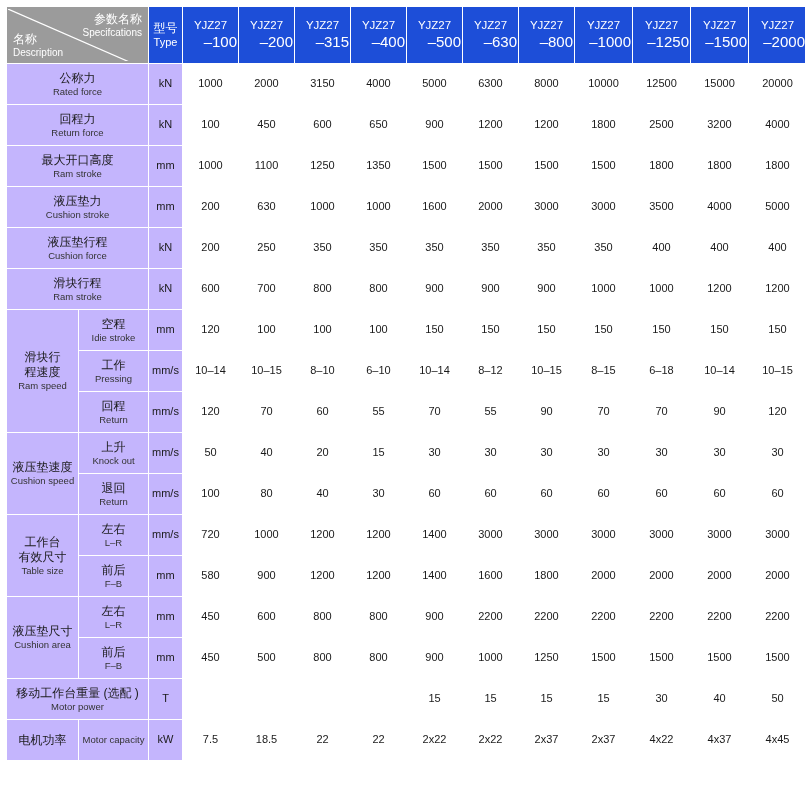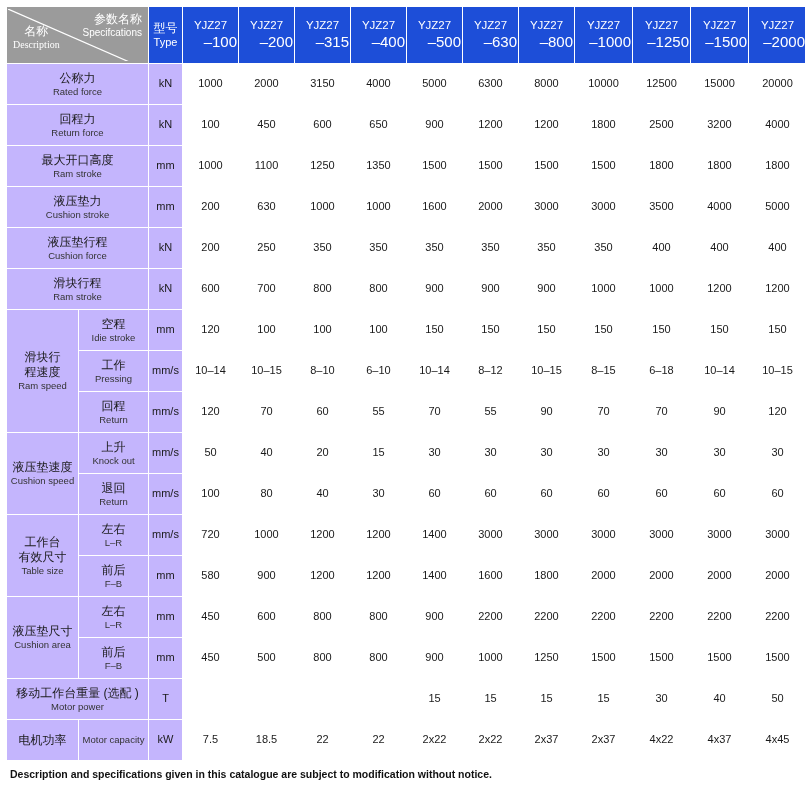--- a/index.html
+++ b/index.html
@@ -61,24 +61,23 @@
     pointer-events: none;
   }
   .corner-wrap .tr {
     position: absolute;
     right: 5px; top: 3px;
     font-size: 11px;
     text-align: right;
   }
   .corner-wrap .bl {
     position: absolute;
-    left: 5px; bottom: 10px;
+    left: 5px; bottom: 2px;
     font-size: 11px;
-    text-align: center;
-    font-family: Liberation Serif, serif;
+    text-align: left;
   }
   .type-cell .t1 { font-size: 12px; display: block; }
   .type-cell .t2 { font-size: 11px; display: block; }
   .model .m1 { display: block; font-size: 11.5px; }
   .model .m2 { display: block; font-size: 15px; text-align: right; }
 
   
   td.lbl {
     background: #c4b5fd;
     color: #1a1a1a;
@@ -535,16 +534,15 @@
         <td class="val">2x37</td>
         <td class="val">2x37</td>
         <td class="val">4x22</td>
         <td class="val">4x37</td>
         <td class="val">4x45</td>
       </tr>
     </tbody>
   </table>
 
   <div class="footer">
-    <div class="line2">Description and specifications given in this catalogue are subject to modification without notice.</div>
   </div>
 
 </div>
 
 </body></html>

